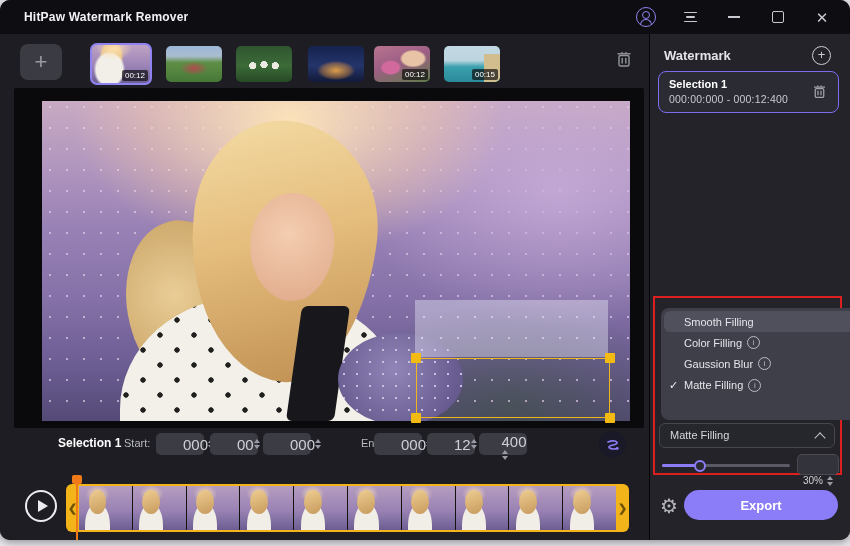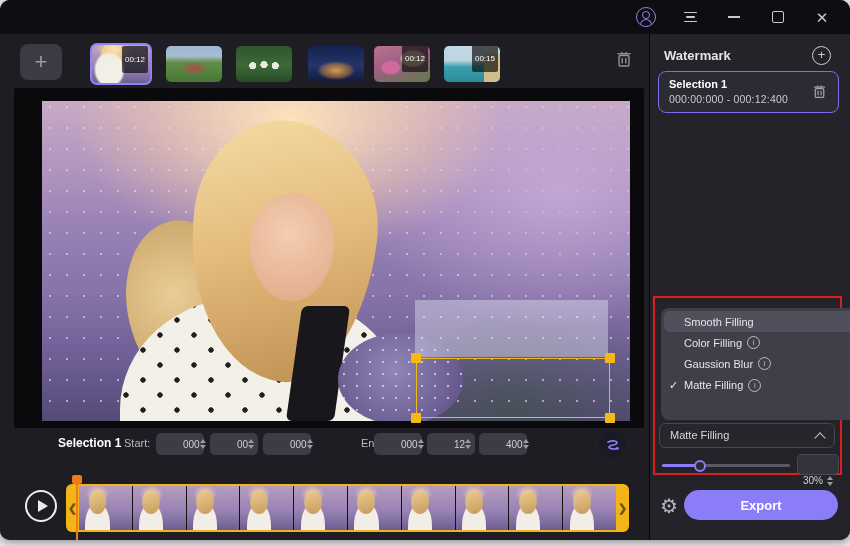--- a/index.html
+++ b/index.html
@@ -28,22 +28,22 @@
   .max-ic{width:10px;height:10px;border:1.6px solid #c9c9d2;border-radius:2px;}
   .close-ic{font-size:15px;line-height:1;color:#c9c9d2;}
   
   .main{position:absolute;left:0;top:34px;width:649px;height:506px;background:#1d1d23;border-right:1px solid #060608;}
   .sidebar{position:absolute;left:650px;top:34px;width:200px;height:506px;background:#232329;}
   
   .add-btn{position:absolute;left:20px;top:10px;width:42px;height:36px;background:#3b3b43;border-radius:8px;
     display:flex;align-items:center;justify-content:center;color:#9a9aa4;font-size:22px;font-weight:300;cursor:pointer;}
   .thumb{position:absolute;top:12px;width:56px;height:36px;border-radius:5px;overflow:hidden;cursor:pointer;}
   .thumb.sel{top:9px;width:58px;height:38px;border:2px solid #8f83f2;border-radius:7px;}
-  .dur{position:absolute;right:2px;bottom:10px;font-size:8px;color:#fff;background:rgba(10,10,10,.68);
-    padding:8px 3px;border-radius:2px;line-height:11px;}
+  .dur{position:absolute;right:2px;bottom:2px;font-size:8px;color:#fff;background:rgba(10,10,10,.68);
+    padding:0 3px;border-radius:2px;line-height:11px;}
   .th-lav{background:
     radial-gradient(ellipse 26px 16px at 38% 10%, rgba(255,225,175,.95), transparent 70%),
     radial-gradient(ellipse 22px 26px at 30% 65%, #f2efe8 60%, transparent 72%),
     radial-gradient(ellipse 16px 20px at 34% 28%, #e6c285 60%, transparent 75%),
     linear-gradient(180deg,#bfa2c4 0%,#9b84b6 55%,#6e5f95 100%);}
   .th-park{background:
     radial-gradient(ellipse 20px 10px at 50% 62%, rgba(200,60,80,.8), transparent 70%),
     linear-gradient(180deg,#9db7d6 0%,#aabdd0 28%,#5f8f46 46%,#477737 100%);}
   .th-forest{background:
     radial-gradient(circle 5px at 30% 55%, #ecebe2 70%, transparent 75%),
@@ -93,21 +93,21 @@
   .matte-overlay{position:absolute;left:401px;top:212px;width:193px;height:57px;
     background:rgba(232,232,245,.42);}
   .sel-rect{position:absolute;left:402px;top:270px;width:192px;height:58px;border:1.6px solid #efb71c;cursor:move;}
   .handle{position:absolute;width:10px;height:10px;background:#f3ba14;border-radius:1px;}
   .h-tl{left:-6px;top:-6px;}.h-tr{right:-6px;top:-6px;}.h-bl{left:-6px;bottom:-6px;}.h-br{right:-6px;bottom:-6px;}
   
   .ctrl-label{position:absolute;font-size:12px;color:#fff;font-weight:bold;}
   .ctrl-sub{position:absolute;font-size:11px;color:#b9b9c1;}
   .stepper{position:absolute;top:399px;width:48px;height:22px;background:#3c3c45;border-radius:5px;
     display:flex;align-items:center;justify-content:space-between;padding:0 5px 0 9px;box-sizing:border-box;cursor:text;}
-  .stepper .val{font-size:10px;color:#cfcfd6;padding-left:18px;}
+  .stepper .val{font-size:15px;color:#cfcfd6;padding-left:18px;}
   .arrows{display:flex;flex-direction:column;gap:2px;}
   .arr-up{width:0;height:0;border-left:3.5px solid transparent;border-right:3.5px solid transparent;border-bottom:4px solid #9a9aa4;}
   .arr-dn{width:0;height:0;border-left:3.5px solid transparent;border-right:3.5px solid transparent;border-top:4px solid #9a9aa4;}
   .squiggle-btn{position:absolute;left:599px;top:397px;width:27px;height:27px;border-radius:50%;
     background:#191927;display:flex;align-items:center;justify-content:center;cursor:pointer;}
   
   .play-btn{position:absolute;left:25px;top:456px;width:32px;height:32px;border:2px solid #ececf0;border-radius:50%;
     box-sizing:border-box;display:flex;align-items:center;justify-content:center;cursor:pointer;}
   .play-tri{width:0;height:0;border-top:6px solid transparent;border-bottom:6px solid transparent;border-left:10px solid #ececf0;margin-left:3px;}
   .strip{position:absolute;left:66px;top:450px;width:563px;height:48px;display:flex;border-radius:6px;overflow:hidden;}
@@ -156,20 +156,21 @@
   .export-btn{position:absolute;left:34px;top:456px;width:154px;height:30px;background:#8b7cf7;border:none;border-radius:16px;
     color:#fff;font-size:13px;font-weight:bold;font-family:"Liberation Sans",sans-serif;cursor:pointer;}
   svg{display:block;}
 </style>
 </head>
 <body>
 
 <div class="window">
 
   <div class="titlebar">
+    <div class="title">HitPaw Watermark Remover</div>
     <div class="tb-icons">
       <div class="tb-btn">
           <span class="user-ic"></span>
         </div>
       <div class="tb-btn menu-ic">
           <i></i>
           <i></i>
           <i></i>
         </div>
       <div class="tb-btn">
@@ -264,21 +265,21 @@
           <i class="arr-dn"></i>
         </span>
     </div>
     <div class="stepper" style="left:427px;">
       <span class="val">12</span>
       <span class="arrows">
           <i class="arr-up"></i>
           <i class="arr-dn"></i>
         </span>
     </div>
-    <div class="stepper" style="left:479px;">
+    <div class="stepper" style="left:479px;flex-direction:column;">
       <span class="val">400</span>
       <span class="arrows">
           <i class="arr-up"></i>
           <i class="arr-dn"></i>
         </span>
     </div>
 
     <div class="squiggle-btn">
       <svg width="16" height="16" viewBox="0 0 16 16">
           <path d="M3 5 C8 3,12 4,12 6 C12 8,4 8,4 10 C4 12,9 12.5,12 11.5" fill="none" stroke="#8b7cf7" stroke-width="1.7" stroke-linecap="round"></path>

